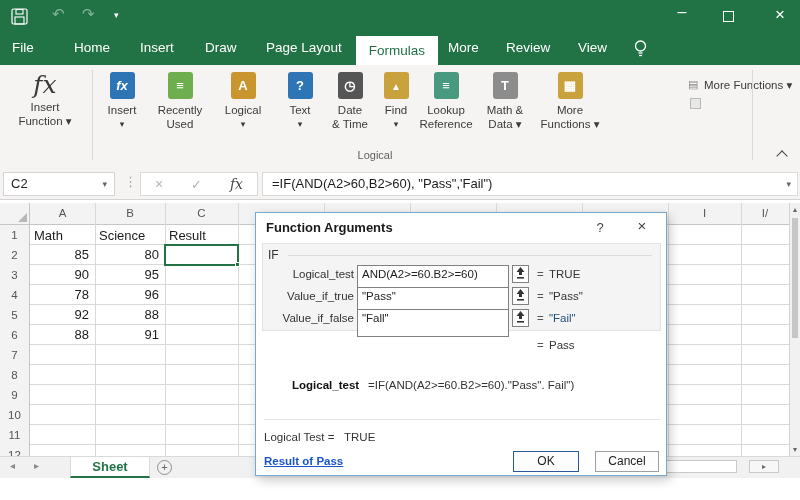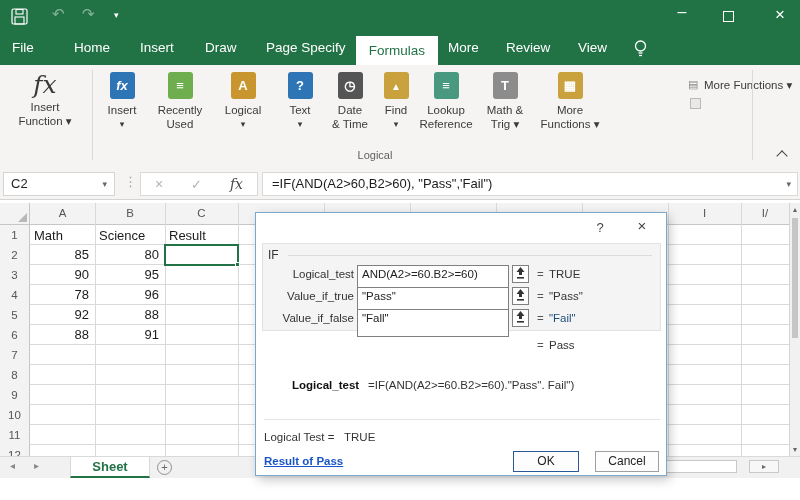--- a/index.html
+++ b/index.html
@@ -121,21 +121,21 @@
     <span class="win-min">–</span>
     <div class="win-max"></div>
     <span class="win-close">×</span>
   </div>
 
   <div class="tabbar">
     <span class="rtab" style="left:12px">File</span>
     <span class="rtab" style="left:74px">Home</span>
     <span class="rtab" style="left:140px">Insert</span>
     <span class="rtab" style="left:205px">Draw</span>
-    <span class="rtab" style="left:266px">Page Specify</span>
+    <span class="rtab" style="left:266px">Page Layout</span>
     <div class="rtab-active-box">
       <span>Formulas</span>
     </div>
     <span class="rtab" style="left:448px">More</span>
     <span class="rtab" style="left:506px">Review</span>
     <span class="rtab" style="left:578px">View</span>
     <svg style="position:absolute;left:633px;top:7px" width="15" height="20" viewBox="0 0 15 20">
       <circle cx="7.5" cy="7" r="5" fill="none" stroke="#fff" stroke-width="1.3"></circle>
       <line x1="5.5" y1="14" x2="9.5" y2="14" stroke="#fff" stroke-width="1.3"></line>
       <line x1="6" y1="16.5" x2="9" y2="16.5" stroke="#fff" stroke-width="1.3"></line>
@@ -181,21 +181,21 @@
       <div class="rlab" style="font-size:9px">▾</div>
     </div>
     <div class="rbtn" style="left:416px;width:60px">
       <div class="ricon" style="background: rgb(72, 153, 127);"><span>≡</span></div>
       <div class="rlab">Lookup</div>
       <div class="rlab">Reference</div>
     </div>
     <div class="rbtn" style="left:478px;width:54px">
       <div class="ricon" style="background: rgb(140, 140, 140);"><span>T</span></div>
       <div class="rlab">Math &amp;</div>
-      <div class="rlab">Trig ▾</div>
+      <div class="rlab">Data ▾</div>
     </div>
     <div class="rbtn" style="left:534px;width:72px">
       <div class="ricon" style="background: rgb(201, 162, 62);"><span>▦</span></div>
       <div class="rlab">More</div>
       <div class="rlab">Functions ▾</div>
     </div>
 
     <span class="mf-top-icon">▤</span>
     <span class="mf-top">More Functions ▾</span>
     <div class="small-sq"></div>
@@ -290,20 +290,21 @@
     <span class="nav" style="left:10px">◂</span>
     <span class="nav" style="left:34px">▸</span>
     <div class="sheettab"><span>Sheet</span></div>
     <div class="addsheet">+</div>
     <div class="hscroll-track"></div>
     <div class="hscroll-btn">▸</div>
   </div>
 
 
   <div class="dialog">
+    <span class="dlg-title">Function Arguments</span>
     <span class="dlg-help">?</span>
     <span class="dlg-close">×</span>
 
     <div class="dlg-section"></div>
     <span class="dlg-fn">IF</span>
     <div class="dlg-fn-line"></div>
 
     <span class="flabel" style="top:55px">Logical_test</span>
     <div class="finput" style="top:52px">AND(A2&gt;=60.B2&gt;=60)</div>
     <div class="fcollapse" style="top:52px">

